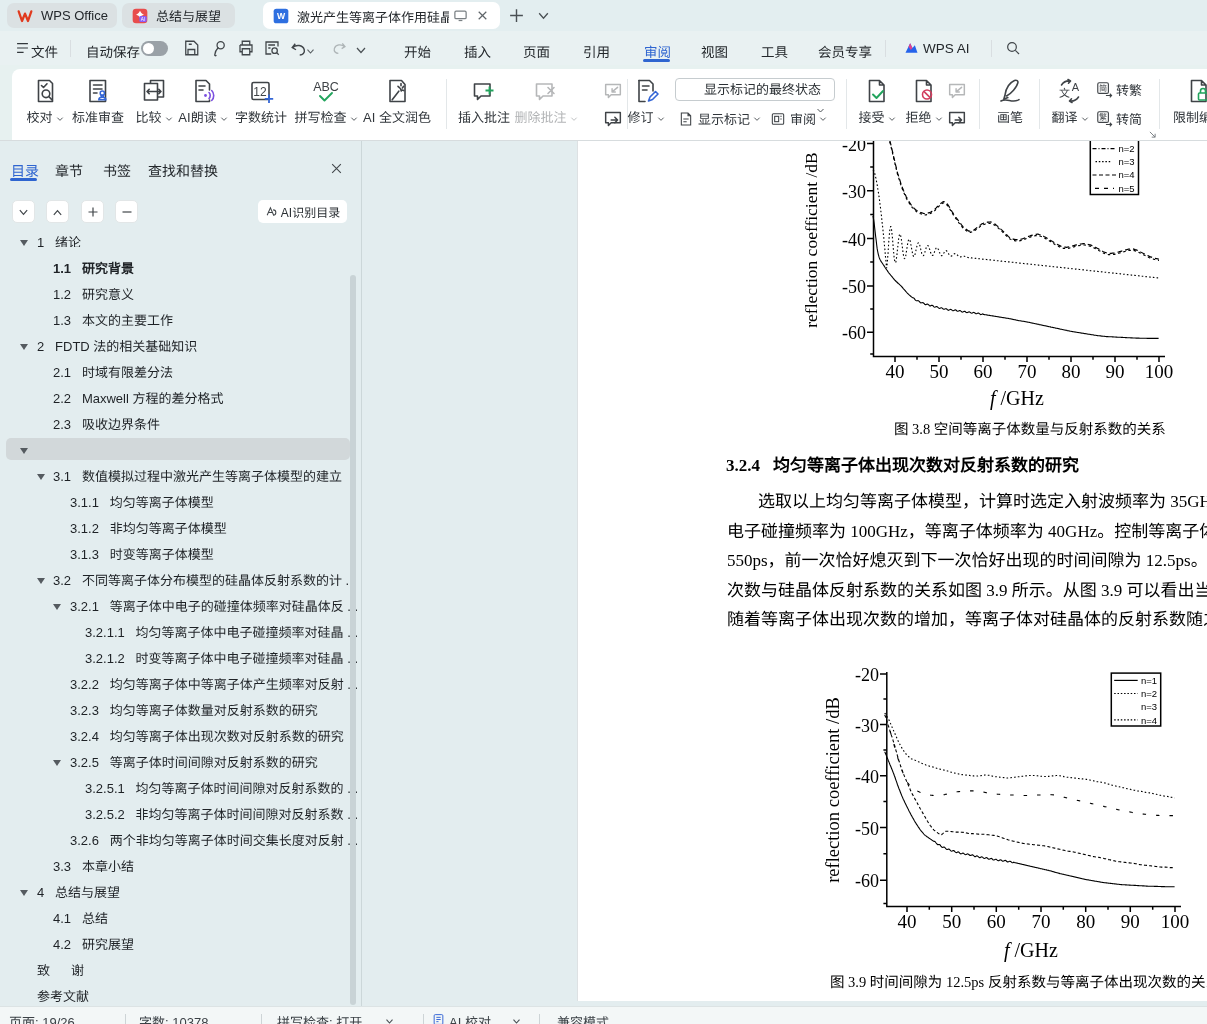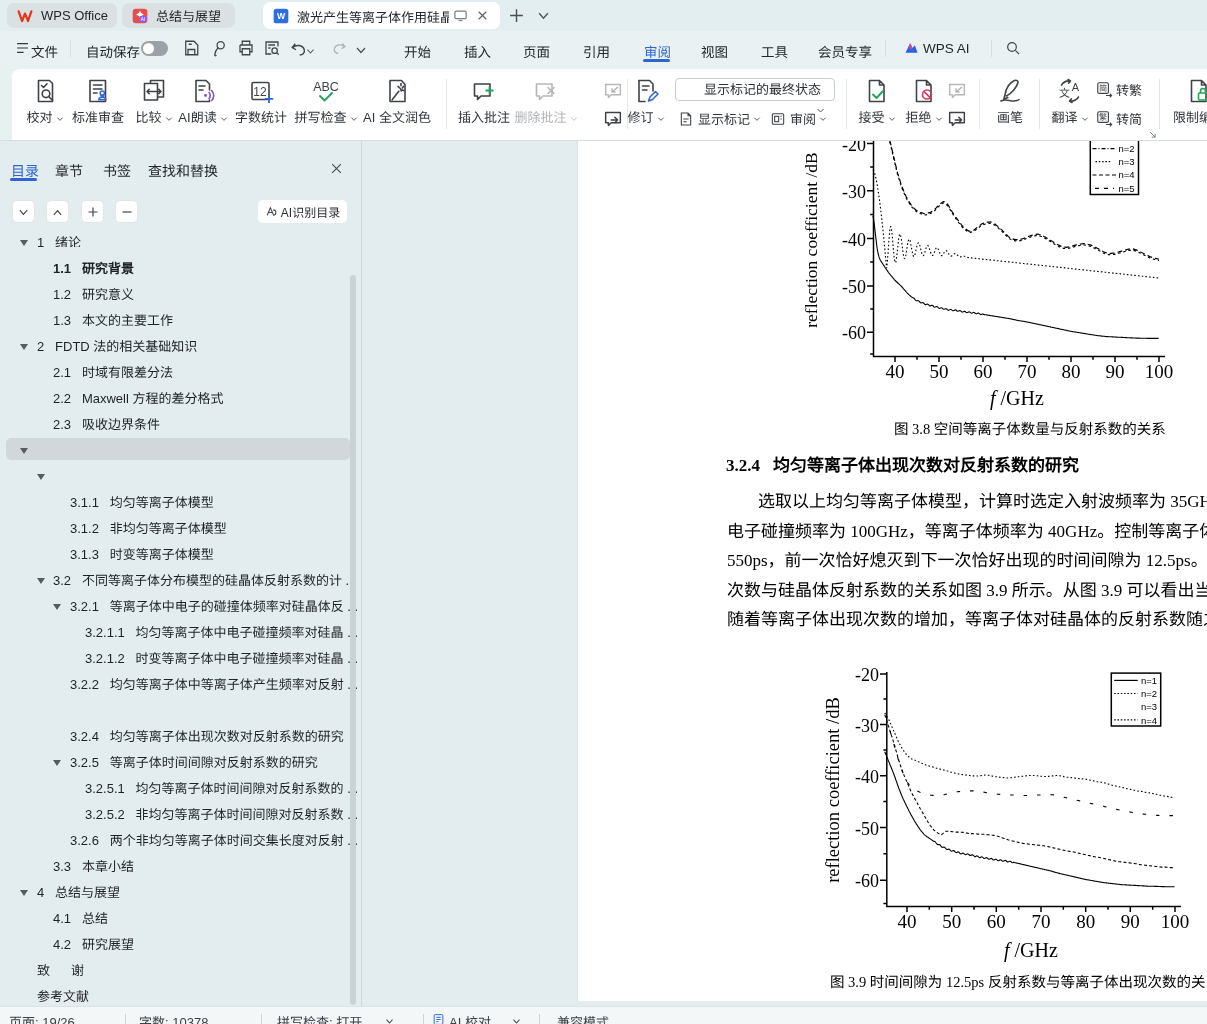--- a/index.html
+++ b/index.html
@@ -388,30 +388,32 @@
   <div class="trow" style="left:53px;top:115px;font-weight:bold;">1.1&nbsp;&nbsp;&nbsp;研究背景</div>
   <div class="trow" style="left:53px;top:141px;">1.2&nbsp;&nbsp;&nbsp;研究意义</div>
   <div class="trow" style="left:53px;top:167px;">1.3&nbsp;&nbsp;&nbsp;本文的主要工作</div>
   <div class="tri" style="left:20px;top:193px;"></div>
   <div class="trow" style="left:37px;top:193px;">2&nbsp;&nbsp;&nbsp;FDTD 法的相关基础知识</div>
   <div class="trow" style="left:53px;top:219px;">2.1&nbsp;&nbsp;&nbsp;时域有限差分法</div>
   <div class="trow" style="left:53px;top:245px;">2.2&nbsp;&nbsp;&nbsp;Maxwell 方程的差分格式</div>
   <div class="trow" style="left:53px;top:271px;">2.3&nbsp;&nbsp;&nbsp;吸收边界条件</div>
   <div class="tri" style="left:20px;top:297px;"></div>
   <div class="tri" style="left:37px;top:323px;"></div>
+  <div class="trow" style="left:53px;top:323px;">3.1&nbsp;&nbsp;&nbsp;数值模拟过程中激光产生等离子体模型的建立</div>
   <div class="trow" style="left:70px;top:349px;">3.1.1&nbsp;&nbsp;&nbsp;均匀等离子体模型</div>
   <div class="trow" style="left:70px;top:375px;">3.1.2&nbsp;&nbsp;&nbsp;非均匀等离子体模型</div>
   <div class="trow" style="left:70px;top:401px;">3.1.3&nbsp;&nbsp;&nbsp;时变等离子体模型</div>
   <div class="tri" style="left:37px;top:427px;"></div>
   <div class="trow" style="left:53px;top:427px;">3.2&nbsp;&nbsp;&nbsp;不同等离子体分布模型的硅晶体反射系数的计 ...</div>
   <div class="tri" style="left:53px;top:453px;"></div>
   <div class="trow" style="left:70px;top:453px;">3.2.1&nbsp;&nbsp;&nbsp;等离子体中电子的碰撞体频率对硅晶体反 ...</div>
   <div class="trow" style="left:85px;top:479px;">3.2.1.1&nbsp;&nbsp;&nbsp;均匀等离子体中电子碰撞频率对硅晶 ...</div>
   <div class="trow" style="left:85px;top:505px;">3.2.1.2&nbsp;&nbsp;&nbsp;时变等离子体中电子碰撞频率对硅晶 ...</div>
   <div class="trow" style="left:70px;top:531px;">3.2.2&nbsp;&nbsp;&nbsp;均匀等离子体中等离子体产生频率对反射 ...</div>
+  <div class="trow" style="left:70px;top:557px;">3.2.3&nbsp;&nbsp;&nbsp;均匀等离子体数量对反射系数的研究</div>
   <div class="trow" style="left:70px;top:583px;">3.2.4&nbsp;&nbsp;&nbsp;均匀等离子体出现次数对反射系数的研究</div>
   <div class="tri" style="left:53px;top:609px;"></div>
   <div class="trow" style="left:70px;top:609px;">3.2.5&nbsp;&nbsp;&nbsp;等离子体时间间隙对反射系数的研究</div>
   <div class="trow" style="left:85px;top:635px;">3.2.5.1&nbsp;&nbsp;&nbsp;均匀等离子体时间间隙对反射系数的 ...</div>
   <div class="trow" style="left:85px;top:661px;">3.2.5.2&nbsp;&nbsp;&nbsp;非均匀等离子体时间间隙对反射系数 ...</div>
   <div class="trow" style="left:70px;top:687px;">3.2.6&nbsp;&nbsp;&nbsp;两个非均匀等离子体时间交集长度对反射 ...</div>
   <div class="trow" style="left:53px;top:713px;">3.3&nbsp;&nbsp;&nbsp;本章小结</div>
   <div class="tri" style="left:20px;top:739px;"></div>
   <div class="trow" style="left:37px;top:739px;">4&nbsp;&nbsp;&nbsp;总结与展望</div>
   <div class="trow" style="left:53px;top:765px;">4.1&nbsp;&nbsp;&nbsp;总结</div>

